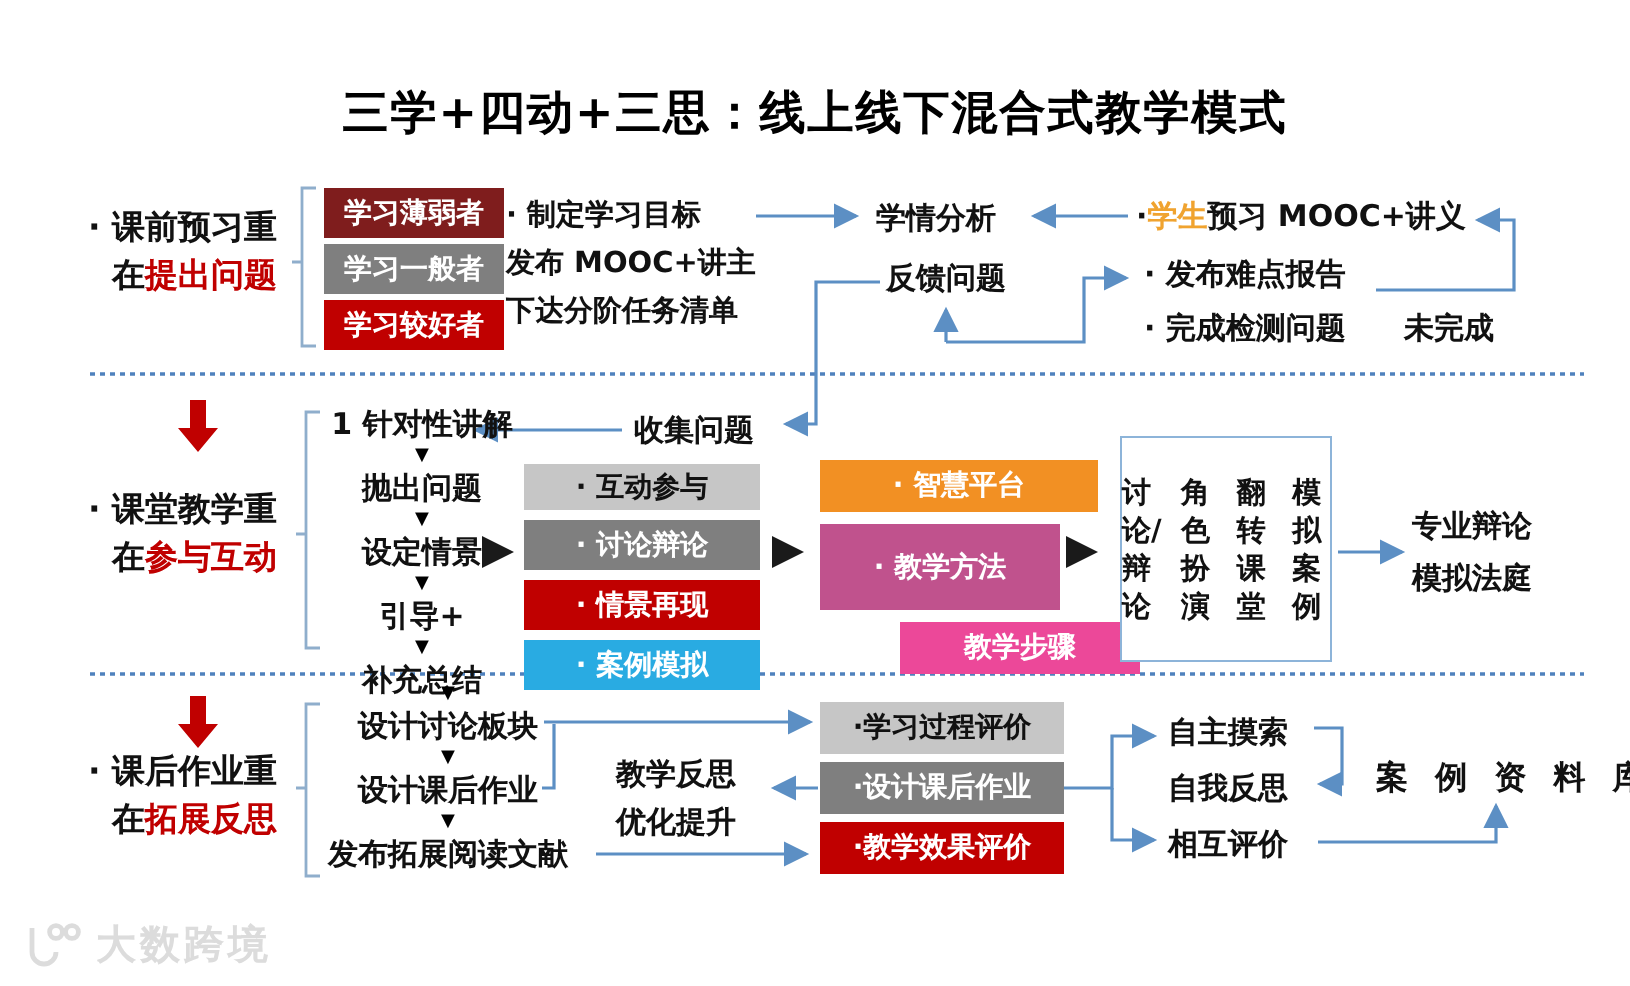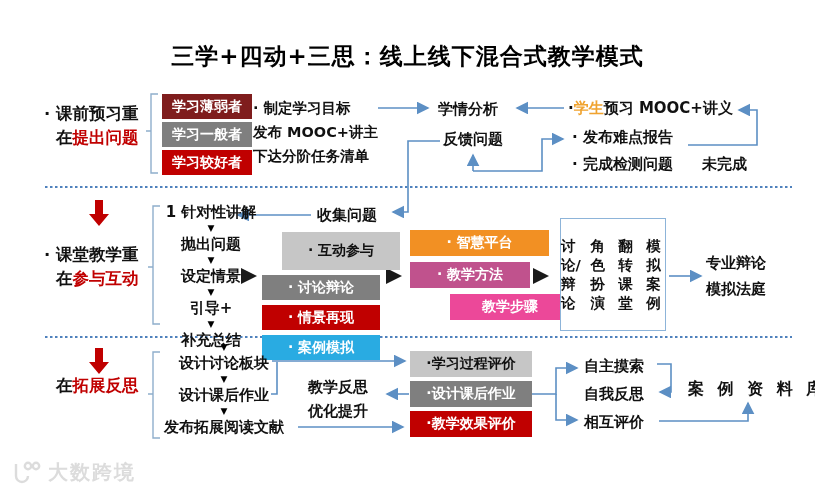--- a/index.html
+++ b/index.html
@@ -124,45 +124,46 @@
     <div class="st">设定情景</div>
     <div class="dtri">▼</div>
     <div class="st">引导+</div>
     <div class="dtri">▼</div>
     <div class="st">补充总结</div>
   </div>
 
   <div class="abs fg txt15" style="left:317px;top:206px;">收集问题</div>
 
   <div class="abs fg stack" style="left:262px;top:232px;gap:5px;">
-    <div class="box lg" style="width:118px;height:38px;margin-left:20px;">· 互动参与</div>
+    <div class="box lg" style="width:118px;height:23px;">· 互动参与</div>
     <div class="box g2" style="width:118px;height:25px;">· 讨论辩论</div>
     <div class="box rd" style="width:118px;height:25px;">· 情景再现</div>
     <div class="box cy" style="width:118px;height:25px;">· 案例模拟</div>
   </div>
 
   <div class="abs fg stack" style="left:410px;top:230px;gap:6px;">
     <div class="box or" style="width:139px;height:26px;">· 智慧平台</div>
-    <div class="box pk" style="width:120px;height:26px;">· 教学方法</div>
+    <div class="box pk" style="width:120px;height:43px;">· 教学方法</div>
     <div class="box pu" style="width:120px;height:26px;">教学步骤</div>
   </div>
 
   <div class="abs fg strategy" style="left:560px;top:218px;width:104px;height:111px;">
     <div>讨论/辩论</div>
     <div>角色扮演</div>
     <div>翻转课堂</div>
     <div>模拟案例</div>
   </div>
 
   <div class="abs fg txt15" style="left:706px;top:250px;line-height:26px;">
     <div>专业辩论</div>
     <div>模拟法庭</div>
   </div>
 
   <div class="abs fg side-label" style="left:44px;top:374px;">
+    <div>· 课后作业重</div>
     <div style="padding-left:12px;"><span>在</span><span class="red-txt">拓展反思</span></div>
   </div>
 
   <div class="abs fg steps" style="left:150px;top:343px;width:148px;">
     <div class="dtri">▼</div>
     <div class="st">设计讨论板块</div>
     <div class="dtri">▼</div>
     <div class="st">设计课后作业</div>
     <div class="dtri">▼</div>
     <div class="st">发布拓展阅读文献</div>

